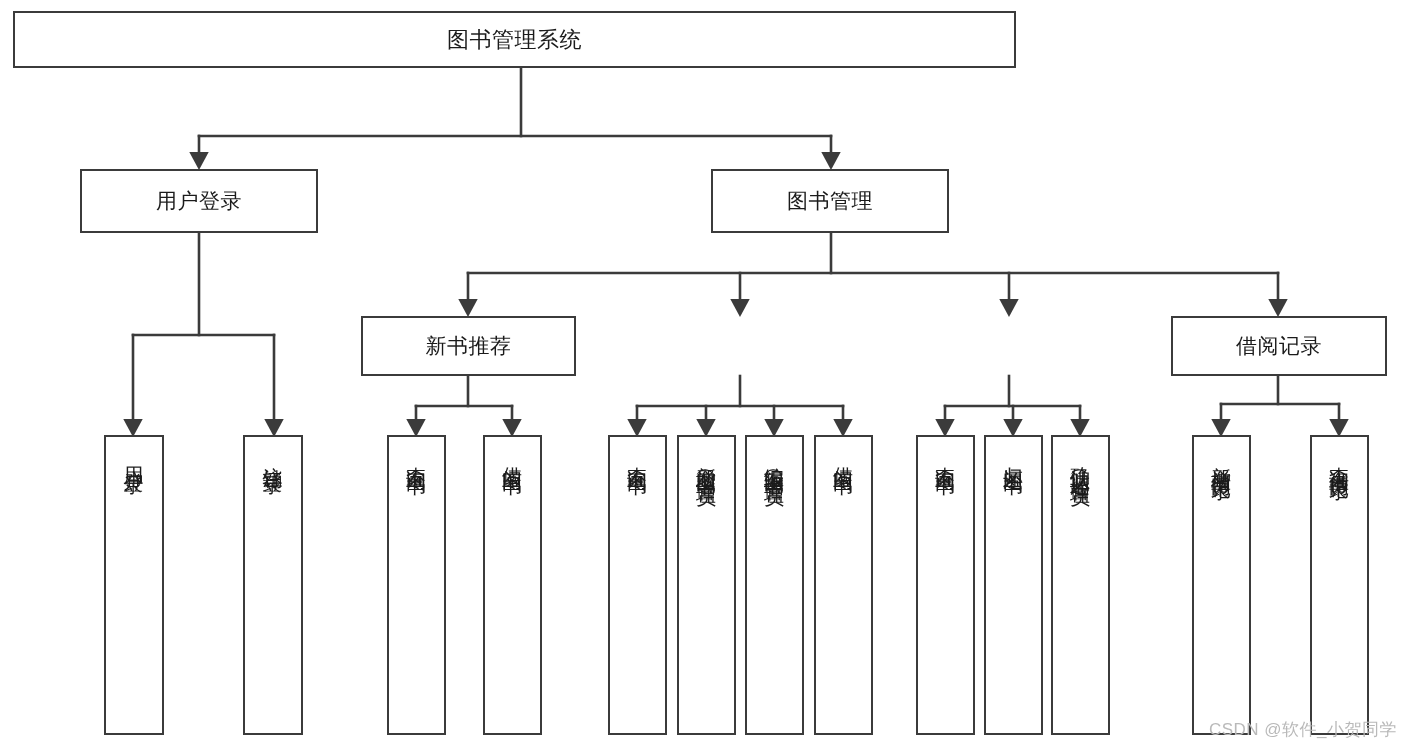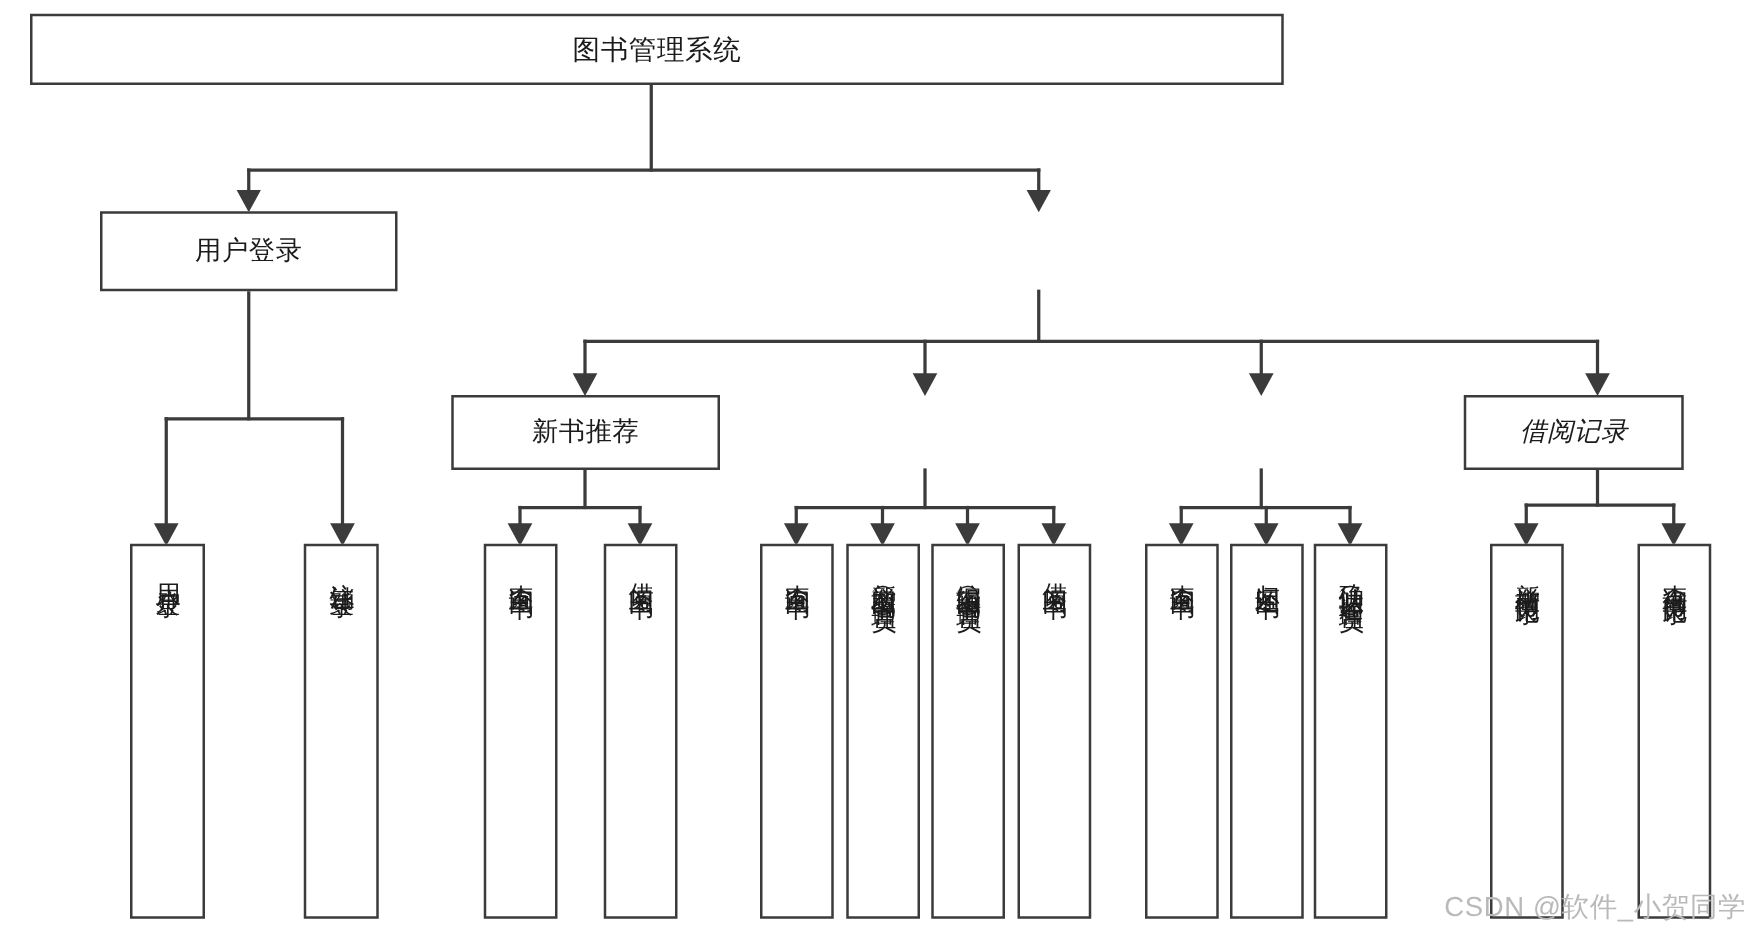--- a/index.html
+++ b/index.html
@@ -62,21 +62,21 @@
     text-orientation: upright;
     font-size: 20px;
     line-height: 1.0;
     letter-spacing: 3px;
     white-space: nowrap;
   }
   .watermark {
     position: absolute;
     right: 8px;
     bottom: 6px;
-    font-size: 22px;
+    font-size: 17px;
     color: #b9b9b9;
     letter-spacing: 0.5px;
     user-select: none;
     white-space: nowrap;
   }
 </style>
 </head>
 <body>
 
 <div id="diagram-root">
@@ -125,36 +125,39 @@
       <path d="M1013,406 L1013,427" marker-end="url(#arrowhead)"></path>
       <path d="M1080,406 L1080,427" marker-end="url(#arrowhead)"></path>
 
       <path d="M1278,376 L1278,404"></path>
       <path d="M1221,404 L1339,404"></path>
       <path d="M1221,404 L1221,427" marker-end="url(#arrowhead)"></path>
       <path d="M1339,404 L1339,427" marker-end="url(#arrowhead)"></path>
     </g>
   </svg>
 
-  <div class="node horizontal root" style="left:24px; top:11px; width:1003px; height:57px;">
+  <div class="node horizontal root" style="left:13px; top:11px; width:1003px; height:57px;">
     <span class="node-label">图书管理系统</span>
   </div>
 
   <div class="node horizontal" style="left:80px; top:169px; width:238px; height:64px;">
     <span class="node-label">用户登录</span>
   </div>
 
+  <div class="node horizontal" style="left:711px; top:169px; width:238px; height:64px;">
+    <span class="node-label">图书管理</span>
+  </div>
 
   <div class="node horizontal" style="left:361px; top:316px; width:215px; height:60px;">
     <span class="node-label">新书推荐</span>
   </div>
 
 
 
-  <div class="node horizontal" style="left:1171px; top:316px; width:176px; height:60px;font-style:italic;">
+  <div class="node horizontal" style="left:1171px; top:316px; width:216px; height:60px;">
     <span class="node-label">借阅记录</span>
   </div>
 
   <div class="node vertical" style="left:104px; top:435px; width:60px; height:300px;">
     <span class="node-label">用户登录</span>
   </div>
 
   <div class="node vertical" style="left:243px; top:435px; width:60px; height:300px;">
     <span class="node-label">注销登录</span>
   </div>

